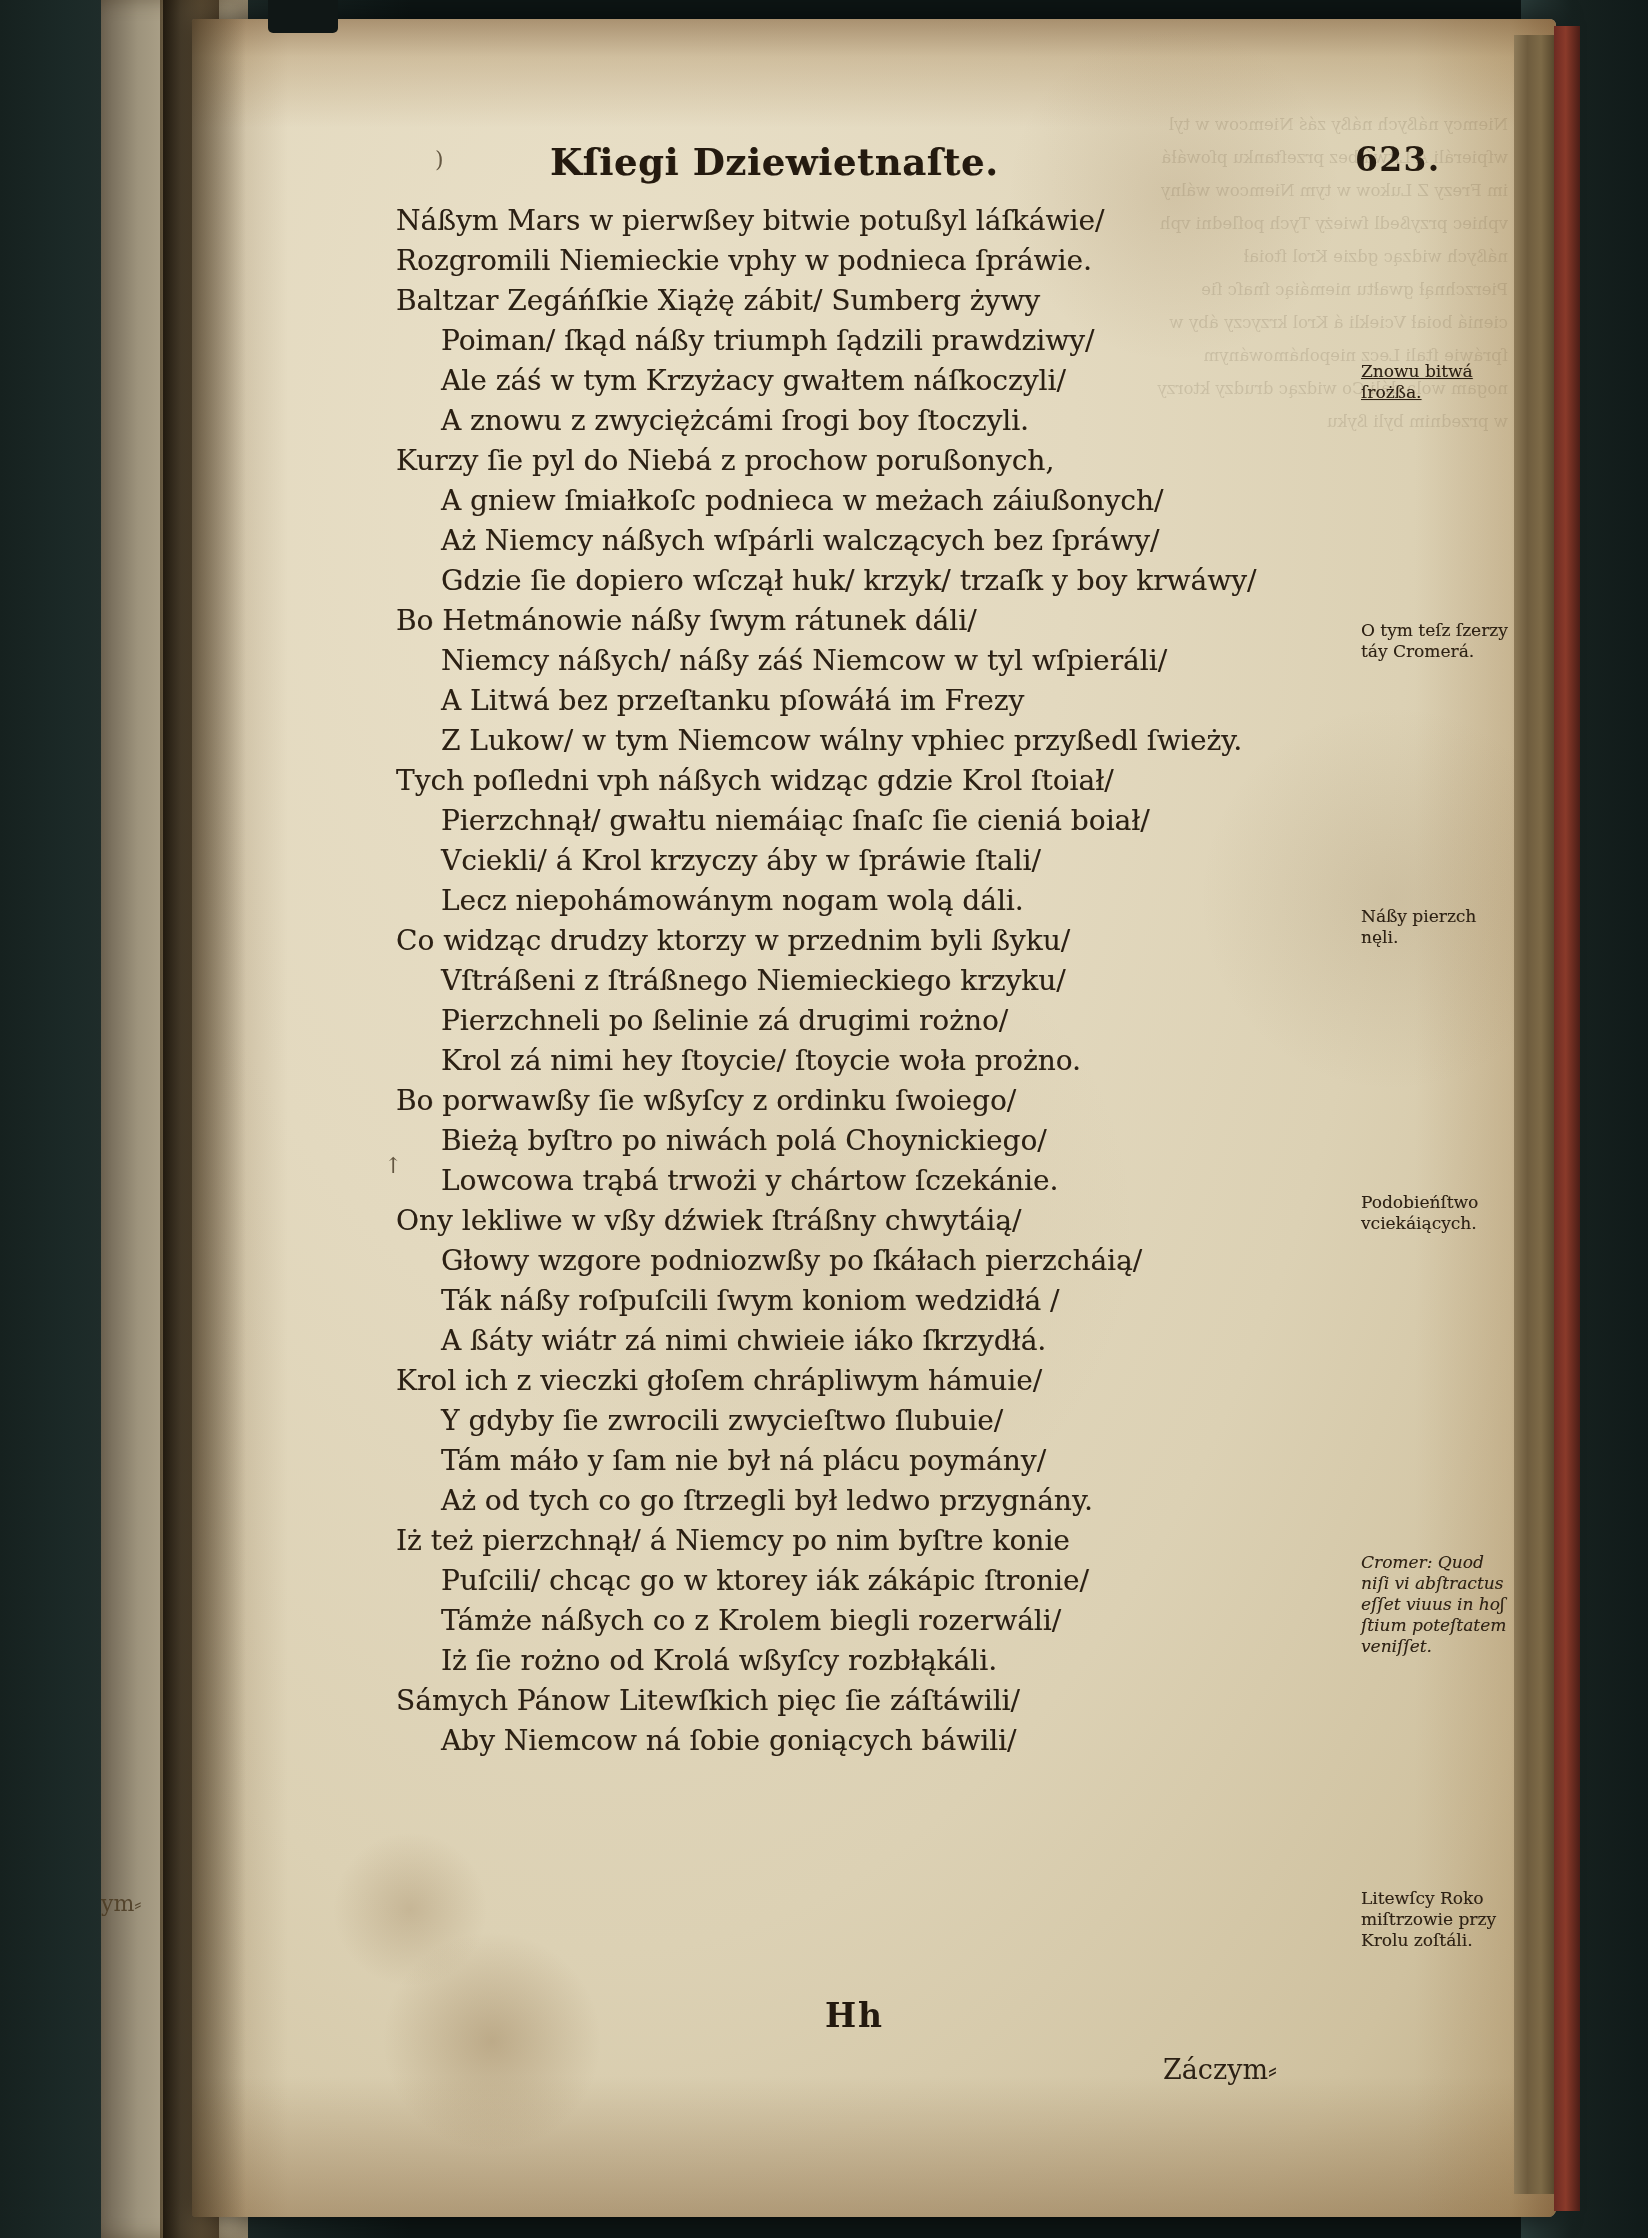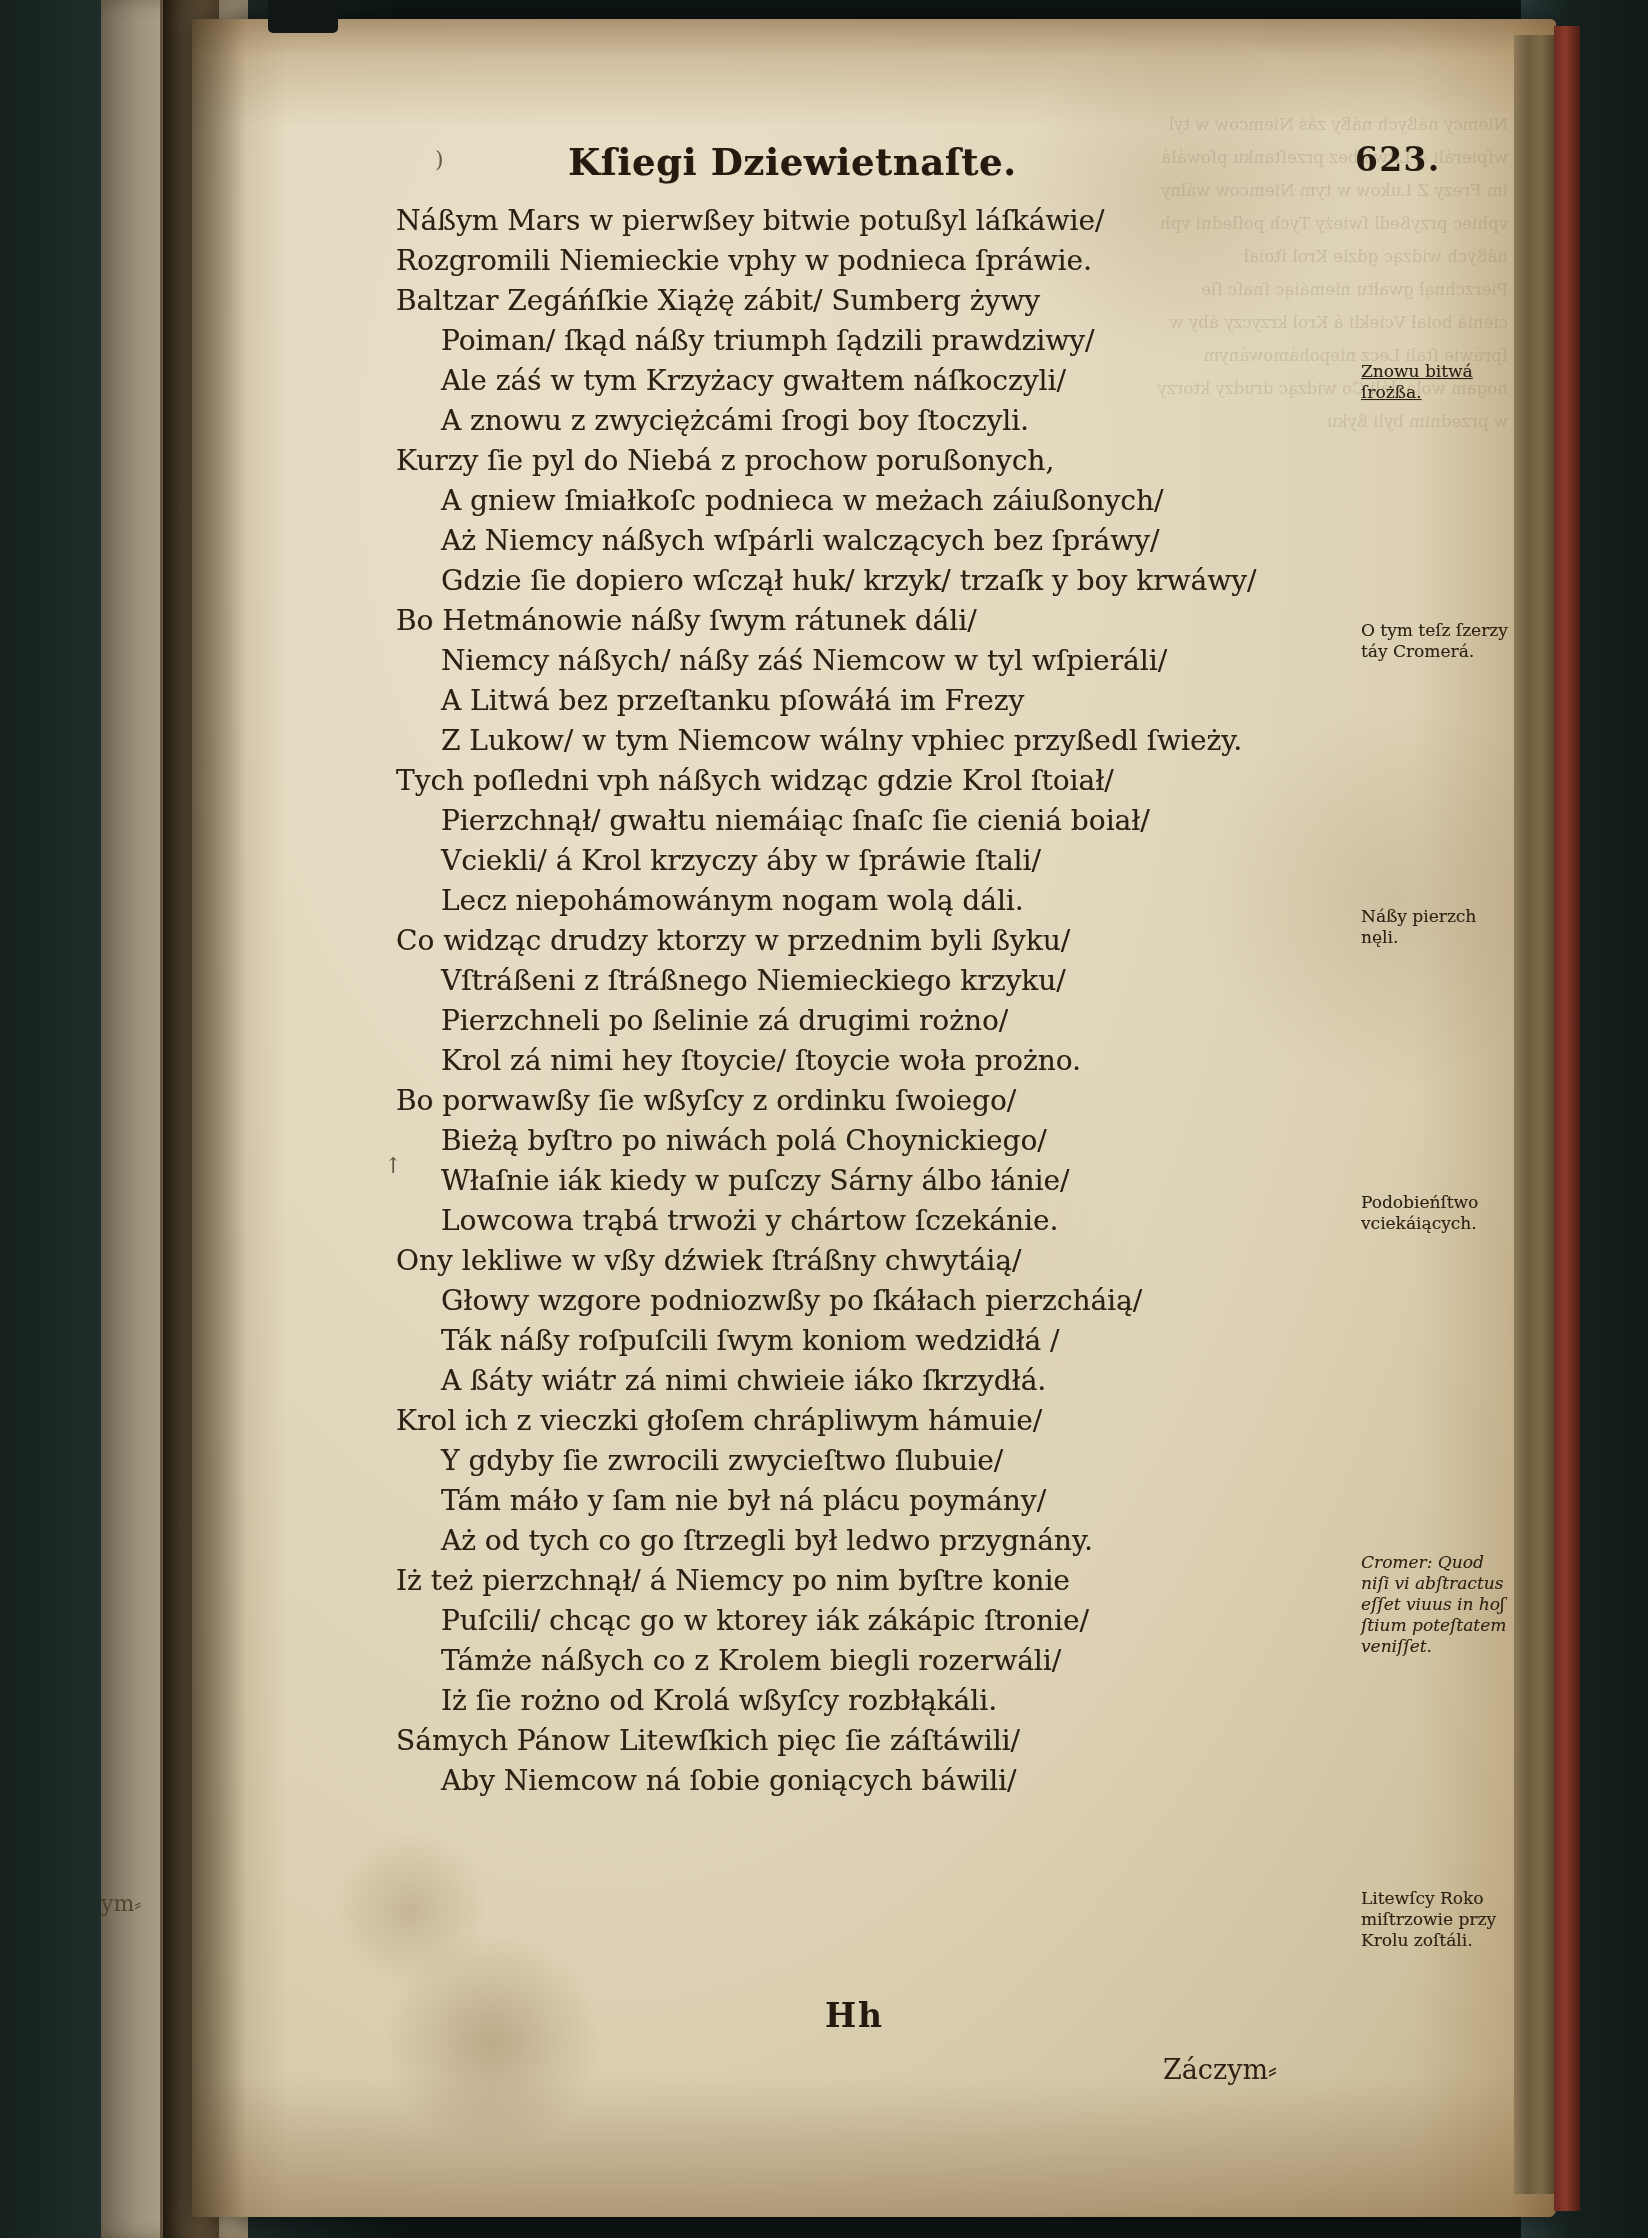--- a/index.html
+++ b/index.html
@@ -140,21 +140,21 @@
   }
 
   .header-row {
     position: absolute;
     left: 0; top: 121px; width: 1364px;
     display: flex;
     align-items: baseline;
   }
   .running-title {
     position: absolute;
-    left: 376px;
+    left: 358px;
     font-family: "DejaVu Serif", serif;
     font-weight: 700;
     font-size: 37px;
     letter-spacing: 0.6px;
     color: #241a0f;
     text-shadow: 0.4px 0.4px 0 rgba(40,28,14,0.45);
   }
   .folio {
     position: absolute;
     left: 1163px;
@@ -275,21 +275,20 @@
           <div class="line stanza-head">Tych poſledni vph náßych widząc gdzie Krol ſtoiał/</div>
           <div class="line indent">Pierzchnął/ gwałtu niemáiąc ſnaſc ſie cieniá boiał/</div>
           <div class="line indent">Vciekli/ á Krol krzyczy áby w ſpráwie ſtali/</div>
           <div class="line indent">Lecz niepohámowánym nogam wolą dáli.</div>
           <div class="line stanza-head">Co widząc drudzy ktorzy w przednim byli ßyku/</div>
           <div class="line indent">Vſtráßeni z ſtráßnego Niemieckiego krzyku/</div>
           <div class="line indent">Pierzchneli po ßelinie zá drugimi rożno/</div>
           <div class="line indent">Krol zá nimi hey ſtoycie/ ſtoycie woła prożno.</div>
           <div class="line stanza-head">Bo porwawßy ſie wßyſcy z ordinku ſwoiego/</div>
           <div class="line indent">Bieżą byſtro po niwách polá Choynickiego/</div>
-          <div class="line indent">Właſnie iák kiedy w puſczy Sárny álbo łánie/</div>
           <div class="line indent">Lowcowa trąbá trwożi y chártow ſczekánie.</div>
           <div class="line stanza-head">Ony lekliwe w vßy dźwiek ſtráßny chwytáią/</div>
           <div class="line indent">Głowy wzgore podniozwßy po ſkáłach pierzcháią/</div>
           <div class="line indent">Ták náßy roſpuſcili ſwym koniom wedzidłá /</div>
           <div class="line indent">A ßáty wiátr zá nimi chwieie iáko ſkrzydłá.</div>
           <div class="line stanza-head">Krol ich z vieczki głoſem chrápliwym hámuie/</div>
           <div class="line indent">Y gdyby ſie zwrocili zwycieſtwo ſlubuie/</div>
           <div class="line indent">Tám máło y ſam nie był ná plácu poymány/</div>
           <div class="line indent">Aż od tych co go ſtrzegli był ledwo przygnány.</div>
           <div class="line stanza-head">Iż też pierzchnął/ á Niemcy po nim byſtre konie</div>

